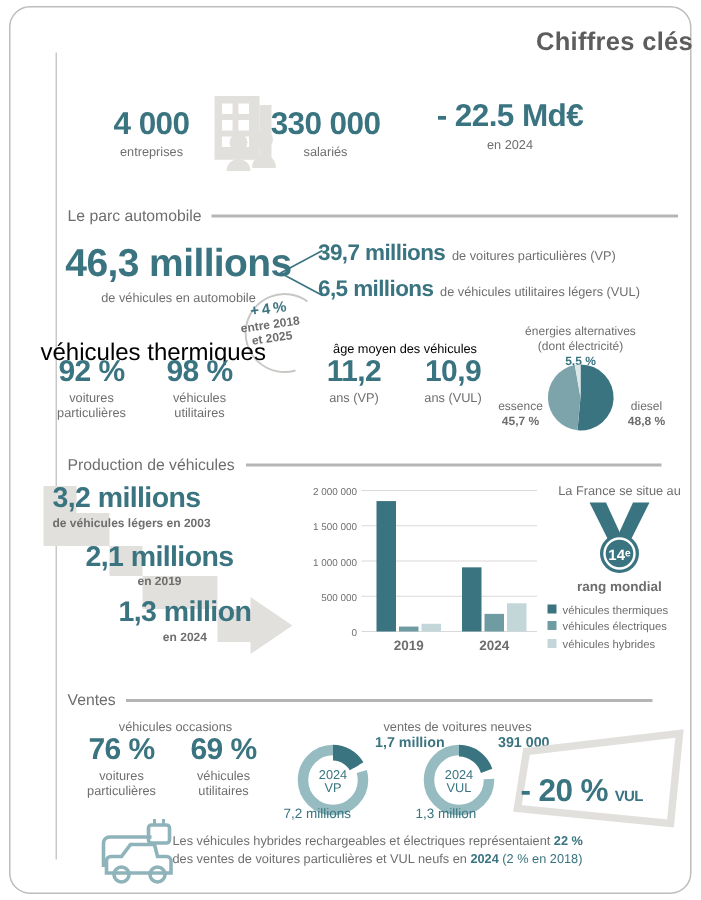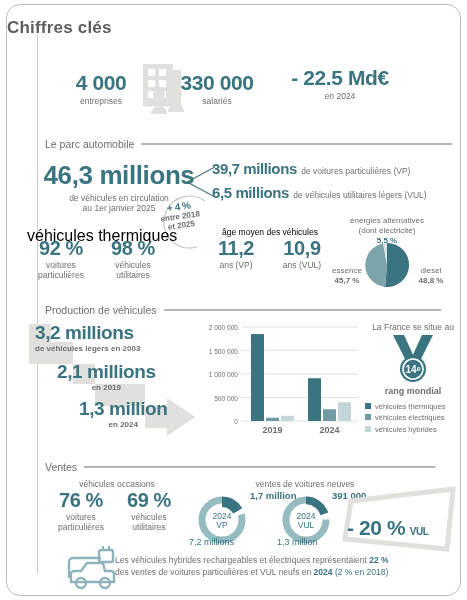--- a/index.html
+++ b/index.html
@@ -17,21 +17,21 @@
     background: #fff;
   }
   .vdiv {
     position: absolute; left: 30px; top: 30px;
     width: 1.2px; height: 538px;
     background: #c9c9c9;
   }
   
   .title {
     position: absolute; left: 0; top: 13px; width: 455px;
-    text-align: left;
+    text-align: right;
     font-size: 17px; font-weight: bold; color: #5d5d5d;
     letter-spacing: .2px;
   }
   
   .sec {
     position: absolute; left: 38px;
     display: flex; align-items: center; gap: 7px;
     white-space: nowrap;
   }
   .sec span { font-size: 10.5px; color: #6e6e6e; }
@@ -85,22 +85,21 @@
     <div class="lbl" style="font-size:8.5px; margin-top:1px">en 2024</div>
   </div>
 
   <div class="sec" style="top:133px">
     <span>Le parc automobile</span>
     <i style="width:311px"></i>
   </div>
 
   <div class="abs ctr" style="left:22px; top:155px; width:180px">
     <div class="big" style="font-size:26px">46,3 millions</div>
-    <div class="lbl" style="font-size:8.5px; margin-top:2px">de véhicules en circulation</div>
-    <div class="lbl" style="font-size:8.5px">au 1er janvier 2025</div>
+    <div class="lbl" style="font-size:8.5px; margin-top:2px">de véhicules en automobile</div>
   </div>
 
   <svg class="abs" style="left:178px; top:160px" width="32" height="34">
     <path d="M2 17 L30 2" stroke="#3a7480" stroke-width="1.1" fill="none"></path>
     <path d="M2 17 L30 32" stroke="#3a7480" stroke-width="1.1" fill="none"></path>
   </svg>
 
   <div class="abs" style="left:205px; top:155px">
     <span class="big" style="font-size:15px">39,7 millions</span>
     <span class="lbl" style="font-size:8.5px">de voitures particulières (VP)</span>

